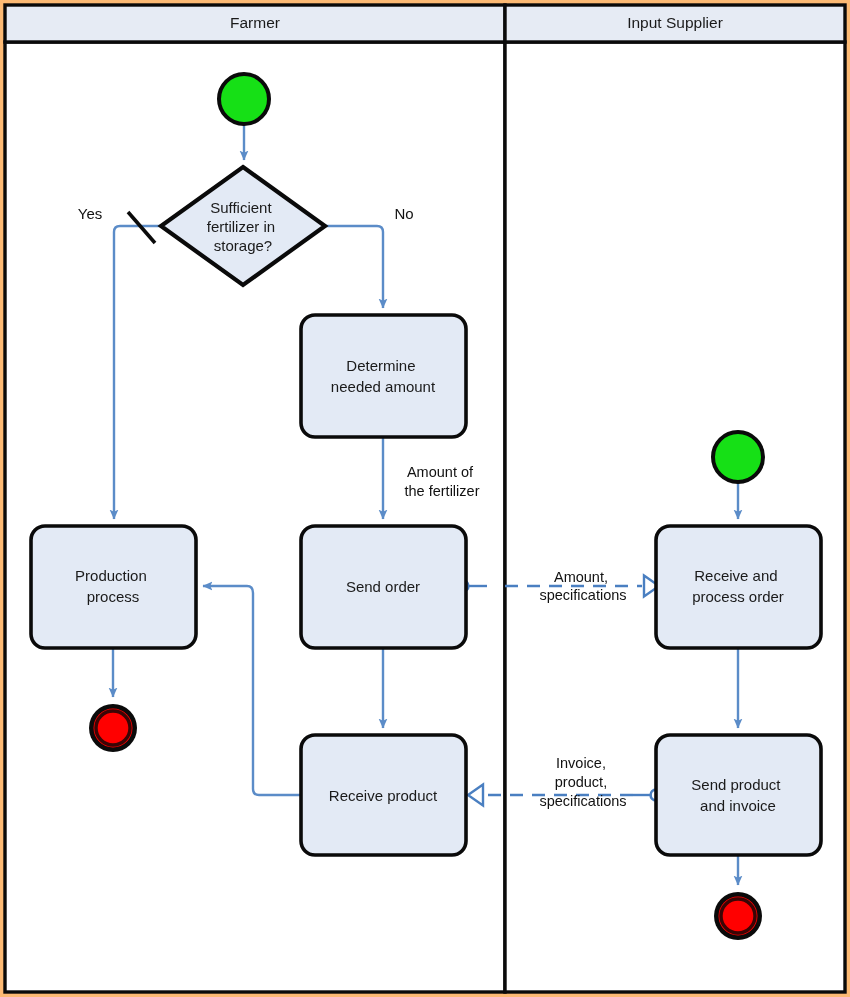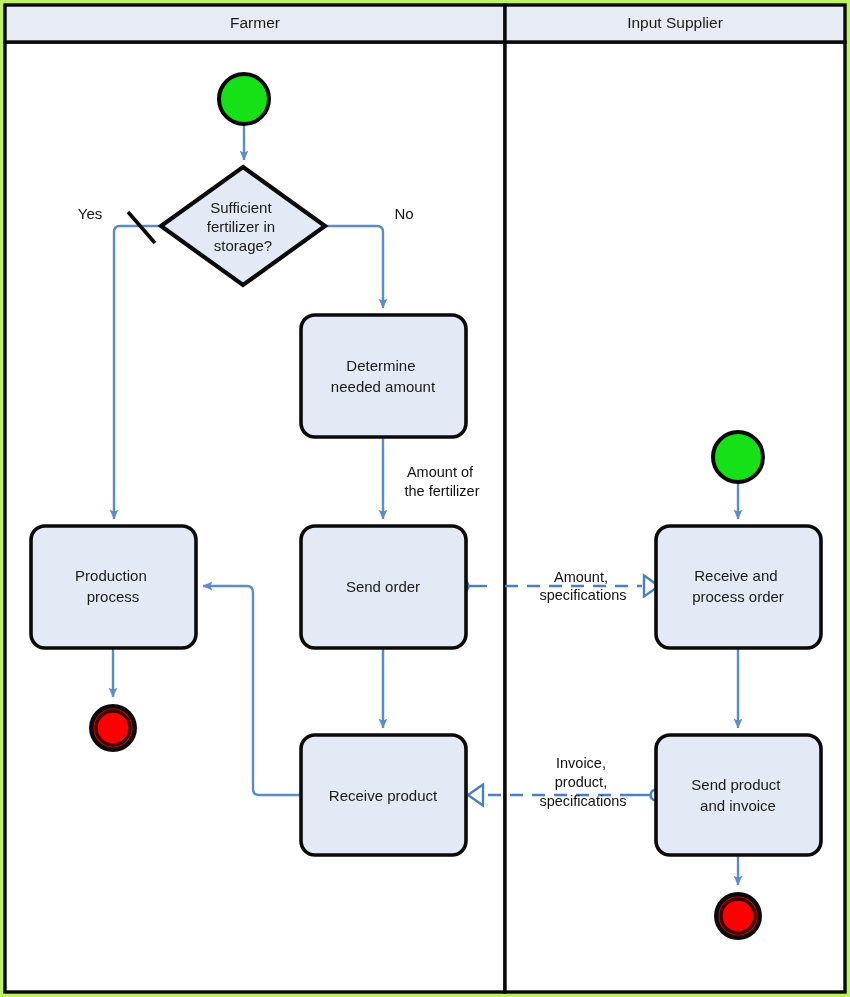--- a/index.html
+++ b/index.html
@@ -8,21 +8,21 @@
     padding: 0;
     background: #ffffff;
   }
   body {
     font-family: "Liberation Sans", sans-serif;
   }
   #canvas {
     position: relative;
     width: 850px;
     height: 997px;
-    background: #bef264;
+    background: #fdba74;
     overflow: hidden;
   }
   #diagram-svg {
     position: absolute;
     left: 0;
     top: 0;
     width: 850px;
     height: 997px;
   }
   .lane-title {

